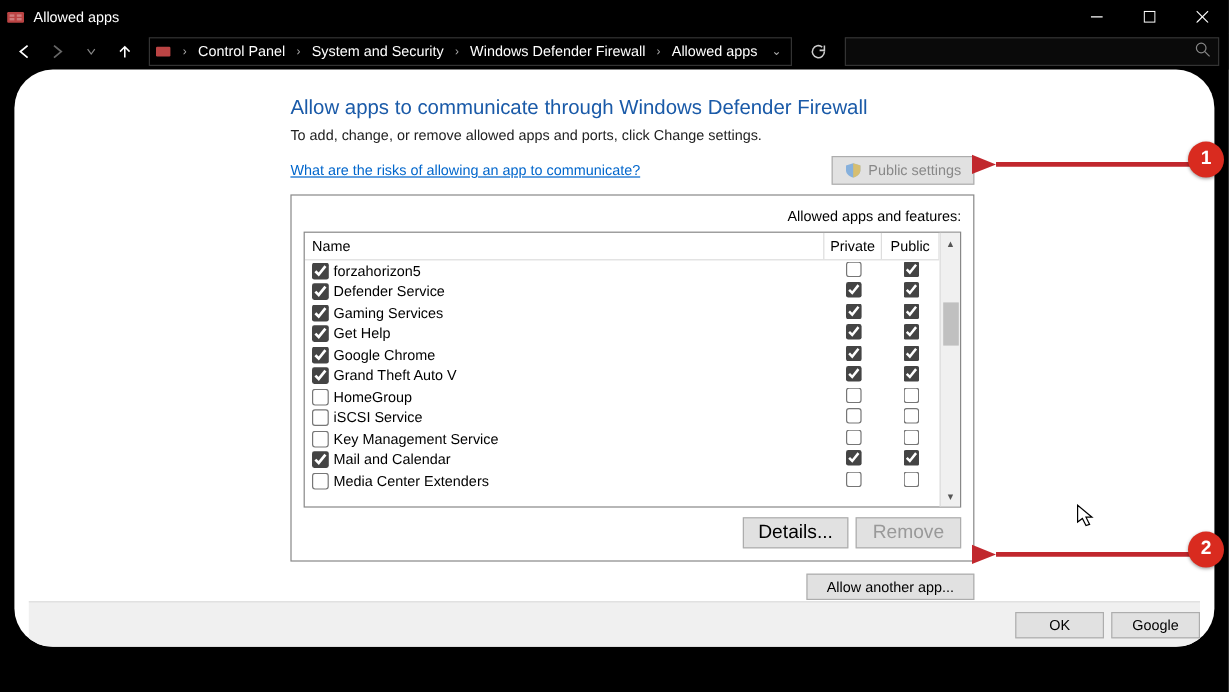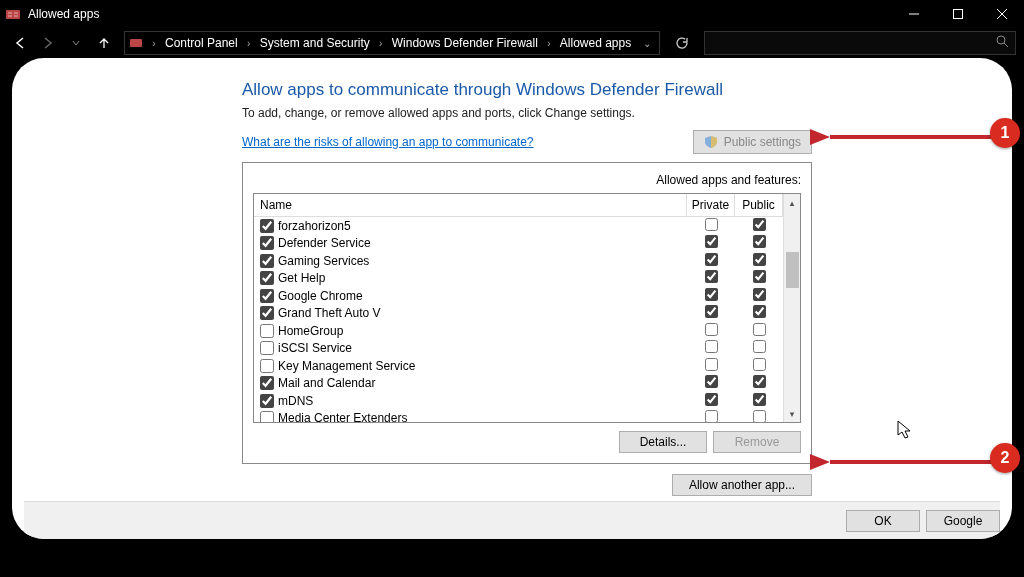--- a/index.html
+++ b/index.html
@@ -44,21 +44,21 @@
   .row { display: flex; align-items: center; height: 17.5px; padding-left: 6px; }
   .row .chk { width: 14px; height: 14px; margin-right: 4px; }
   .row .name { flex: 1; }
   .row .cell { width: 48px; text-align: center; }
   .scrollbar { width: 17px; background: #f0f0f0; position: relative; border-left: 1px solid #ddd; }
   .scroll-up,.scroll-down { height: 17px; display: flex; align-items: center; justify-content: center; color: #555; font-size: 9px; }
   .scroll-down { position: absolute; bottom: 0; width: 100%; }
   .thumb { position: absolute; top: 58px; width: 13px; left: 2px; height: 36px; background: #c0c0c0; }
   
   .list-actions { display: flex; justify-content: flex-end; gap: 6px; margin-top: 8px; }
-  .btn-grey { border: 1px solid #adadad; background: #e1e1e1; font-size: 12px; padding: 3px 0; width: 88px; text-align: center; }
+  .btn-grey { border: 1px solid #adadad; background: #e1e1e1; font-size: 16px; padding: 3px 0; width: 88px; text-align: center; }
   .btn-grey.disabled { color: #999; }
   
   .allow-row { display: flex; justify-content: flex-end; margin-top: 10px; }
   .allow-btn { border: 1px solid #adadad; background: #e1e1e1; font-size: 12px; padding: 3px 12px; width: 140px; text-align:center; }
   
   .footer-bar { position: absolute; left: 12px; right: 12px; bottom: 0; height: 38px; background: #f0f0f0; border-top: 1px solid #ddd; display: flex; align-items: center; justify-content: flex-end; gap: 6px; }
   .footer-btn { border: 1px solid #adadad; background: #e1e1e1; font-size: 12px; padding: 3px 0; width: 74px; text-align: center; }
   
   .annot { position: absolute; pointer-events: none; }
   .num-badge { width: 30px; height: 30px; border-radius: 50%; background: #d92b1f; color: #fff; font-weight: 700; display: flex; align-items: center; justify-content: center; font-size: 16px; box-shadow: 0 1px 3px rgba(0,0,0,.4); }
@@ -232,26 +232,20 @@
                 <span class="cell"><input type="checkbox" style=""></span>
                 <span class="cell"><input type="checkbox" style=""></span>
               </div>
               <div class="row">
                 <input type="checkbox" class="chk" checked="" style="">
                 <span class="name">Mail and Calendar</span>
                 <span class="cell"><input type="checkbox" checked="" style=""></span>
                 <span class="cell"><input type="checkbox" checked="" style=""></span>
               </div>
               <div class="row">
-                <input type="checkbox" class="chk" checked="" style="">
-                <span class="name">mDNS</span>
-                <span class="cell"><input type="checkbox" checked="" style=""></span>
-                <span class="cell"><input type="checkbox" checked="" style=""></span>
-              </div>
-              <div class="row">
                 <input type="checkbox" class="chk" style="">
                 <span class="name">Media Center Extenders</span>
                 <span class="cell"><input type="checkbox" style=""></span>
                 <span class="cell"><input type="checkbox" style=""></span>
               </div>
             </div>
         </div>
         <div class="scrollbar">
           <div class="scroll-up">▴</div>
           <div class="thumb"></div>

